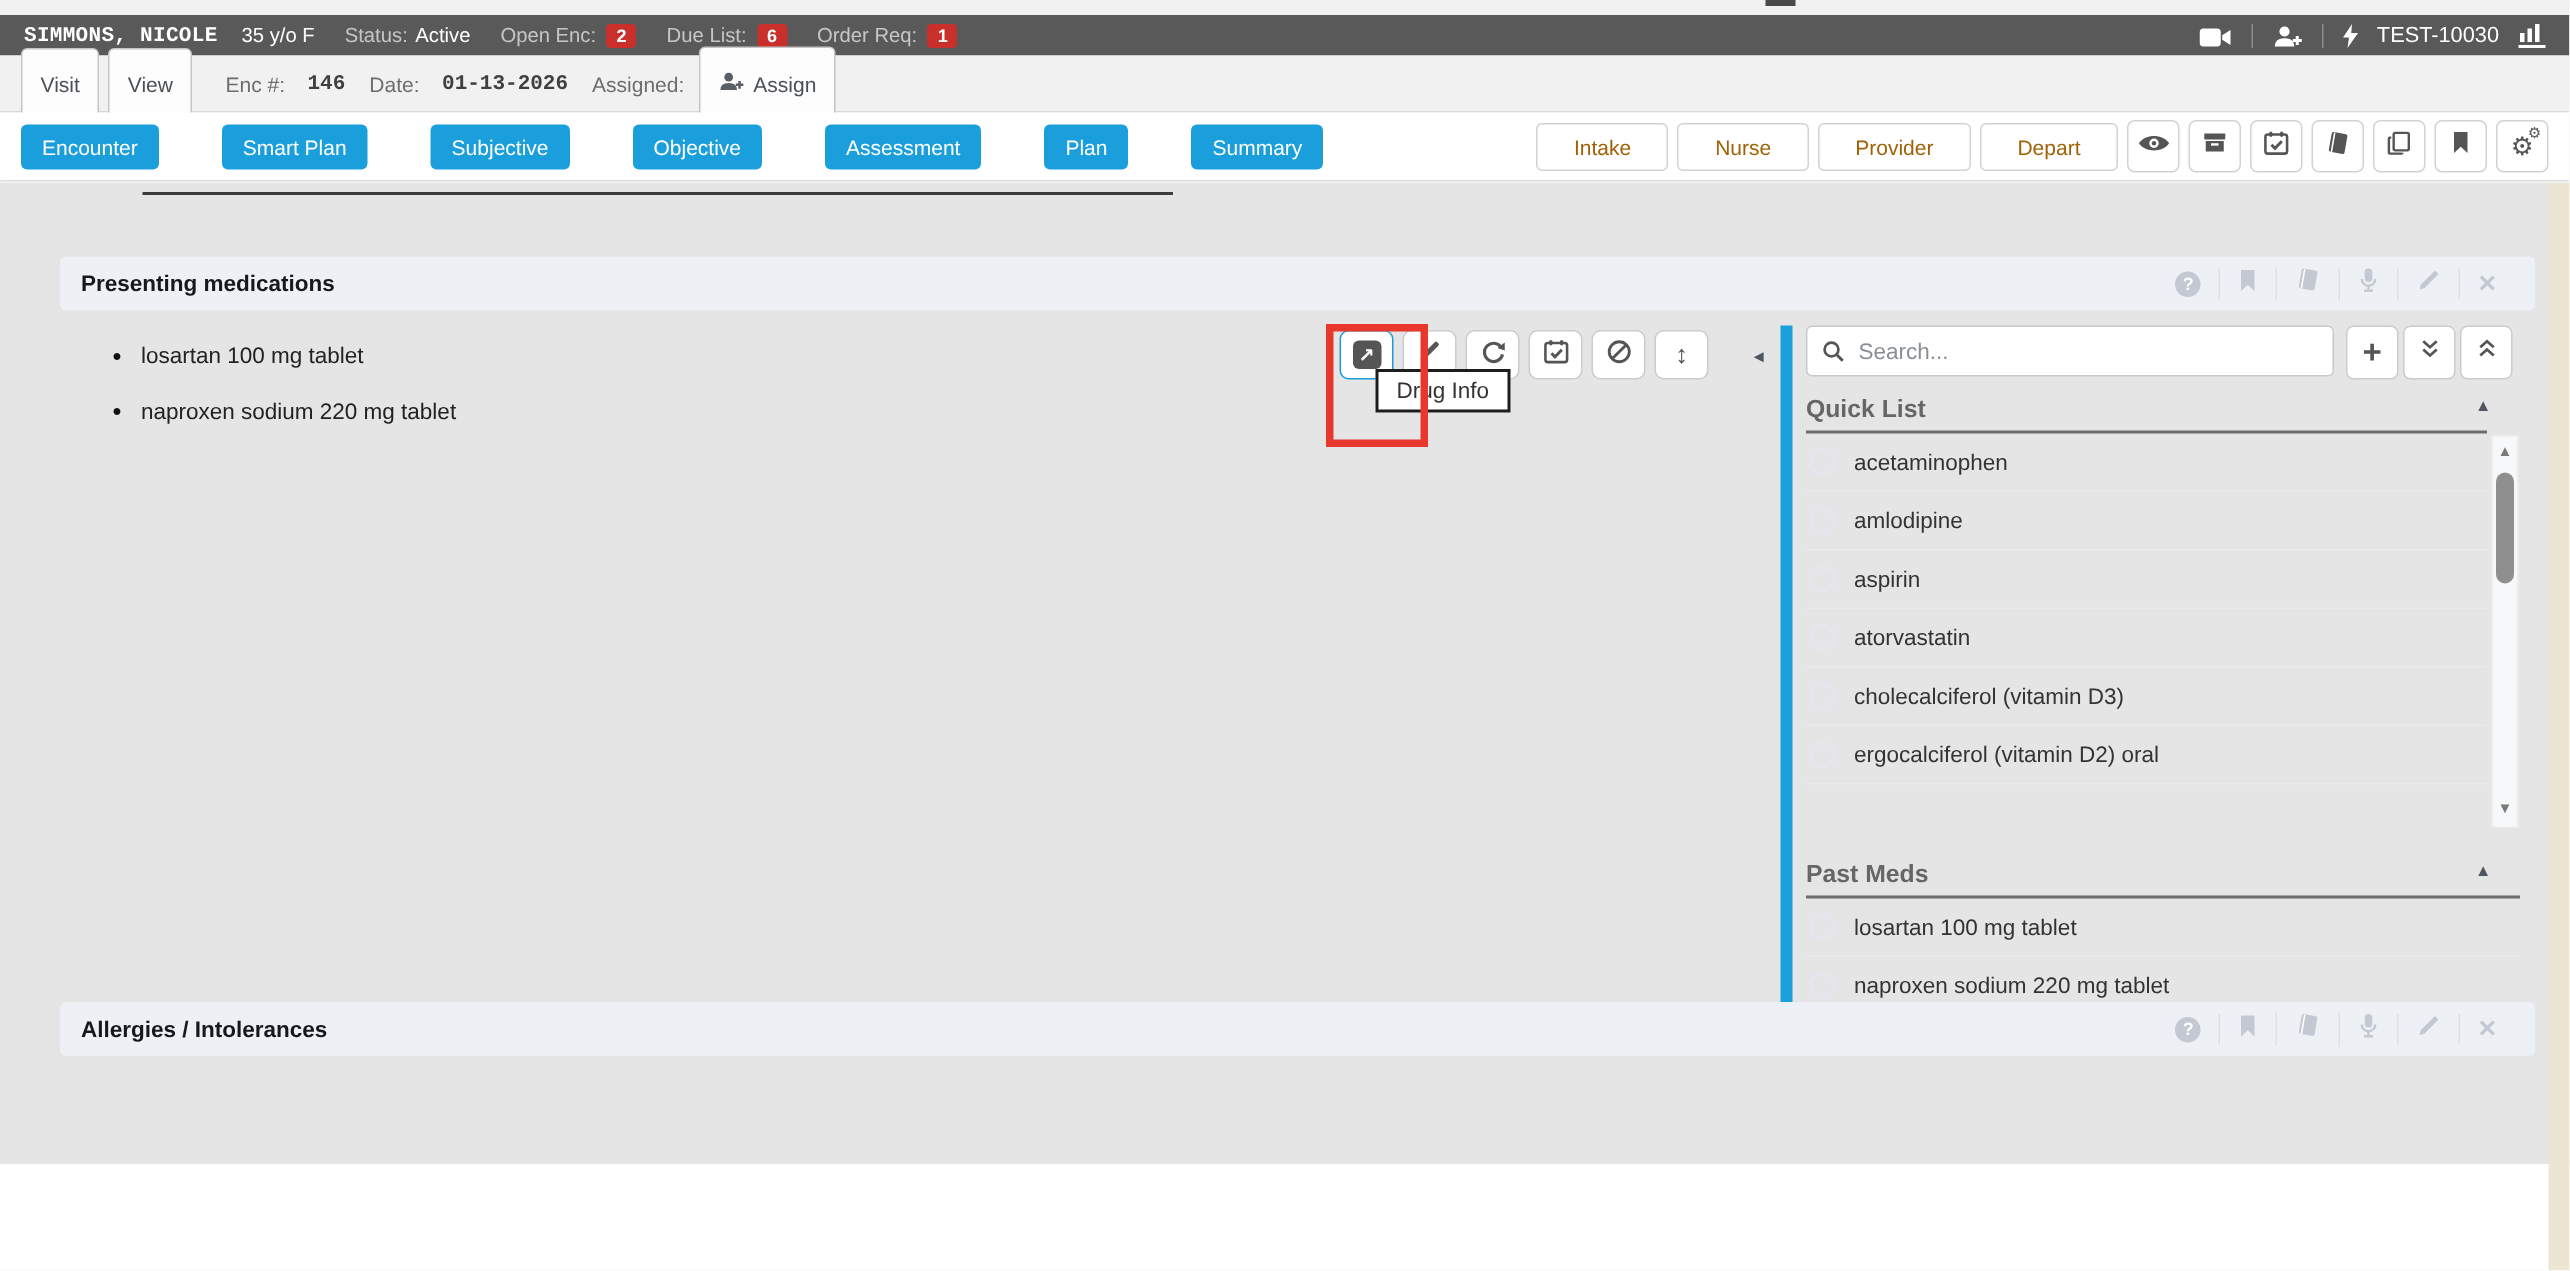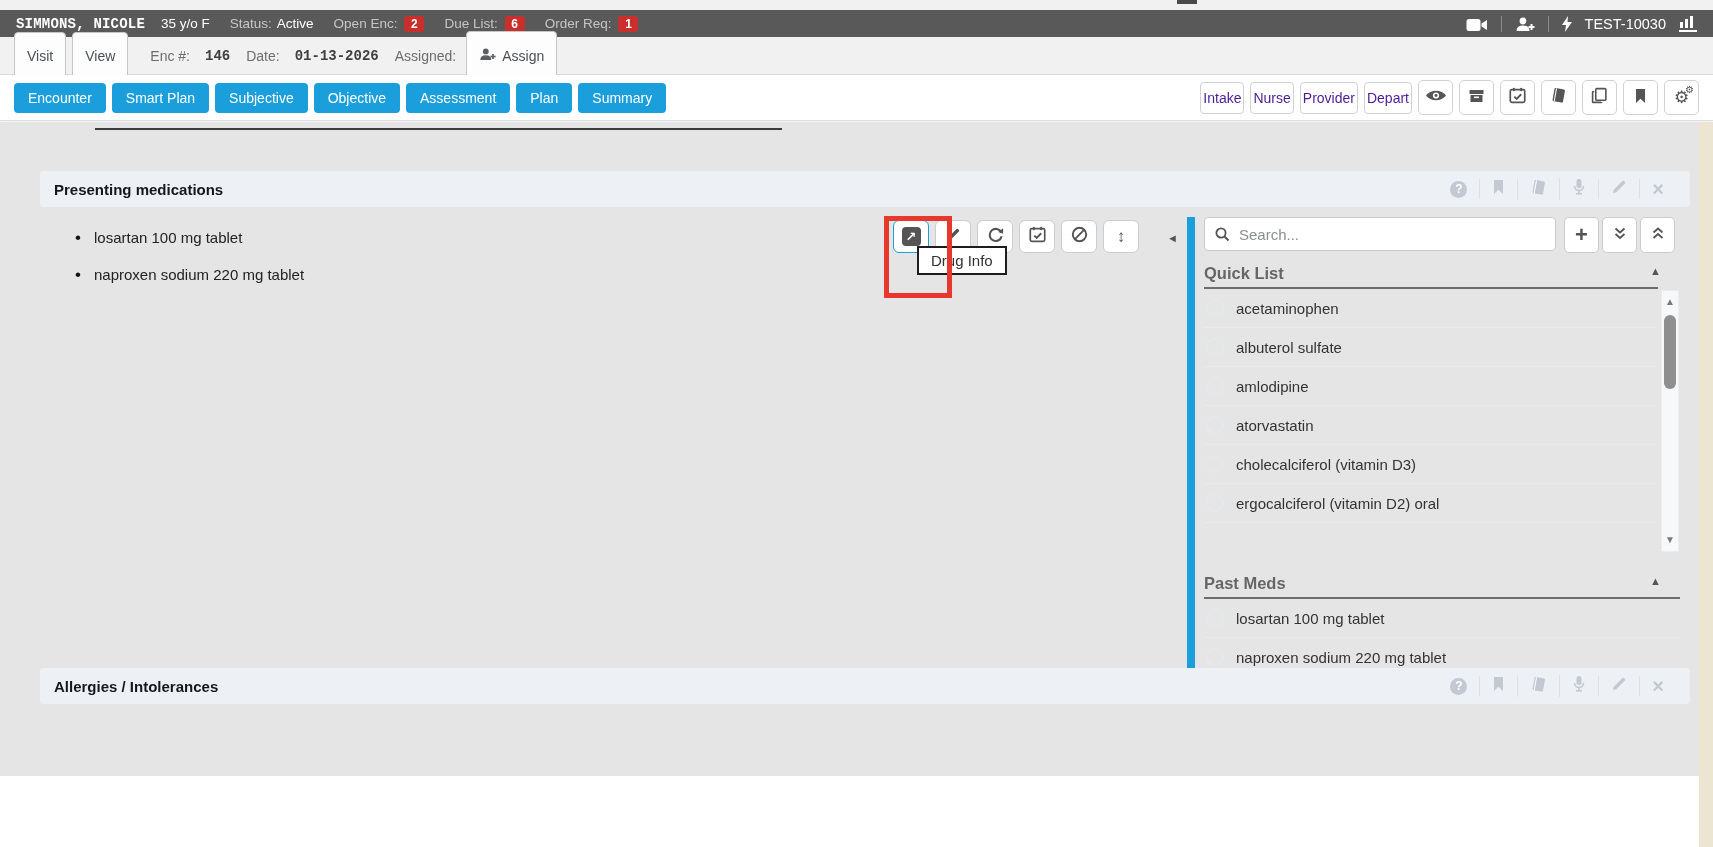--- a/index.html
+++ b/index.html
@@ -26,26 +26,26 @@
   .visit-bar{position:absolute;left:0;top:37px;width:1713px;height:38px;background:#f1f1f1;
       border-bottom:1px solid #d8d8d8;display:flex;align-items:center;padding:0 14px;
       box-sizing:border-box;font-size:14px;}
   .vbtn{background:#fdfdfd;border:1px solid #c6c6c6;border-radius:4px;color:#4a5056;
       font-size:14px;padding:15px 12px;margin-right:6px;display:inline-flex;align-items:center;gap:6px;}
   .vlabel{color:#6d6d6d;margin-left:16px;}
   .vval{color:#404040;font-weight:bold;margin-left:15px;font-family:Liberation Mono, monospace;}
   
   .tab-bar{position:absolute;left:0;top:75px;width:1713px;height:46px;background:#fff;
       border-bottom:1px solid #dedede;box-shadow:0 2px 3px rgba(0,0,0,.06);
-      display:flex;align-items:center;padding:0 14px;box-sizing:border-box;}
+      display:flex;align-items:center;padding:0 14px;box-sizing:border-box;gap:36px;}
   .tab{background:#1b9fdc;color:#fff;padding:7px 14px;border-radius:4px;font-size:14px;
       margin-right:6px;cursor:pointer;}
   .tab-right{margin-left:auto;display:flex;align-items:center;gap:6px;}
-  .stage-btn{background:#fff;border:1px solid #cfd2d6;border-radius:4px;color:#4c1d95;
-      font-size:14px;padding:7px 2px;}
+  .stage-btn{background:#fff;border:1px solid #cfd2d6;border-radius:4px;color:#a16207;
+      font-size:14px;padding:7px 24px;}
   .icon-btn{width:33px;height:33px;background:#fff;border:1px solid #cfd2d6;border-radius:5px;
       display:inline-flex;align-items:center;justify-content:center;color:#555;}
   .gear-glyph{font-size:17px;color:#555;line-height:1;position:relative;}
   .gear-glyph .g2{position:absolute;font-size:10px;right:-5px;top:-4px;}
   
   .content{position:absolute;left:0;top:122px;width:1713px;height:654px;background:#e5e5e5;overflow:hidden;}
   .line-frag{position:absolute;left:95px;top:6px;width:687px;height:2px;background:#3c3c3c;}
   .beige-strip{position:absolute;left:1699px;top:122px;width:14px;height:725px;background:#ece5d1;}
   
   .sec-head{position:absolute;left:40px;width:1650px;height:36px;background:#edf0f4;border-radius:4px;
@@ -365,25 +365,25 @@
     <span class="plist-caret" style="left:1650px;top:143px;">▲</span>
     <div class="pdivider" style="top:165px;width:454px;"></div>
 
     <div class="plist" style="top:167px;width:454px;">
       <div class="plist-row">
           <span class="dotc"></span>
           <span>acetaminophen</span>
         </div>
       <div class="plist-row">
           <span class="dotc"></span>
-          <span>albuterol sulfate</span>
-        </div>
-      <div class="plist-row">
-          <span class="dotc"></span>
           <span>amlodipine</span>
+        </div>
+      <div class="plist-row">
+          <span class="dotc"></span>
+          <span>aspirin</span>
         </div>
       <div class="plist-row">
           <span class="dotc"></span>
           <span>atorvastatin</span>
         </div>
       <div class="plist-row">
           <span class="dotc"></span>
           <span>cholecalciferol (vitamin D3)</span>
         </div>
       <div class="plist-row">

